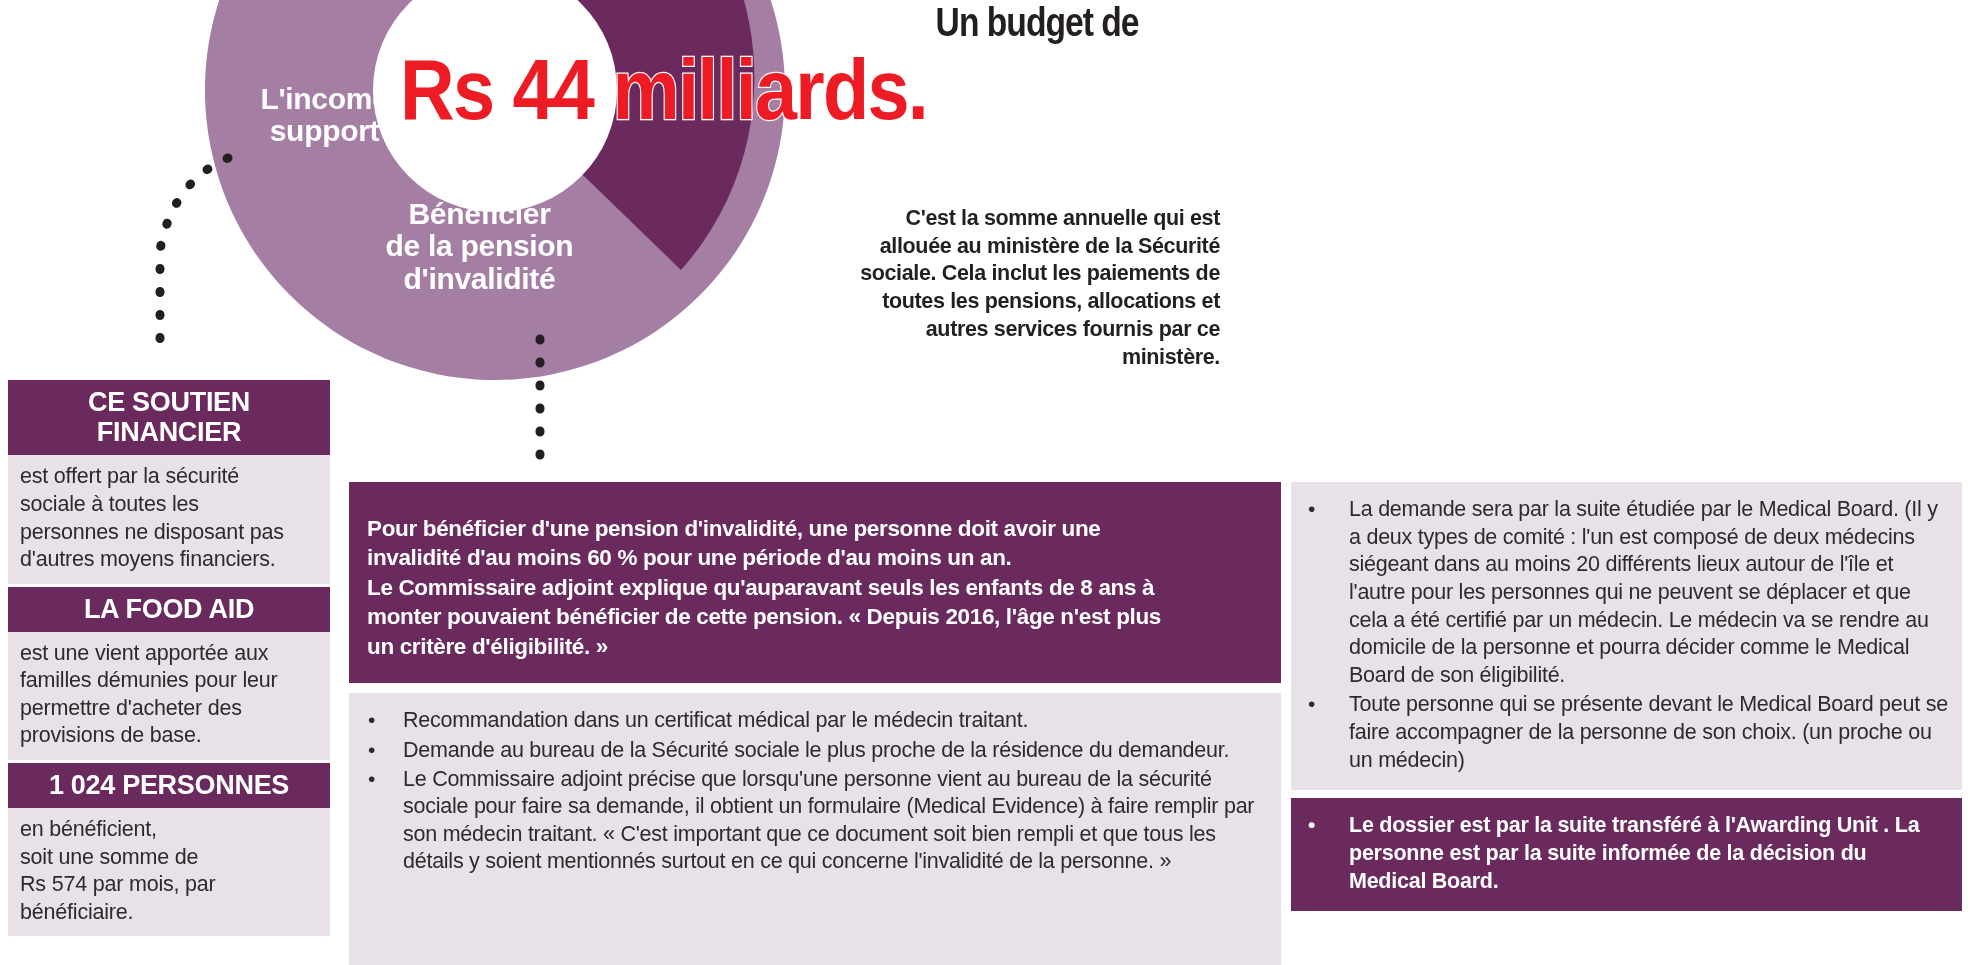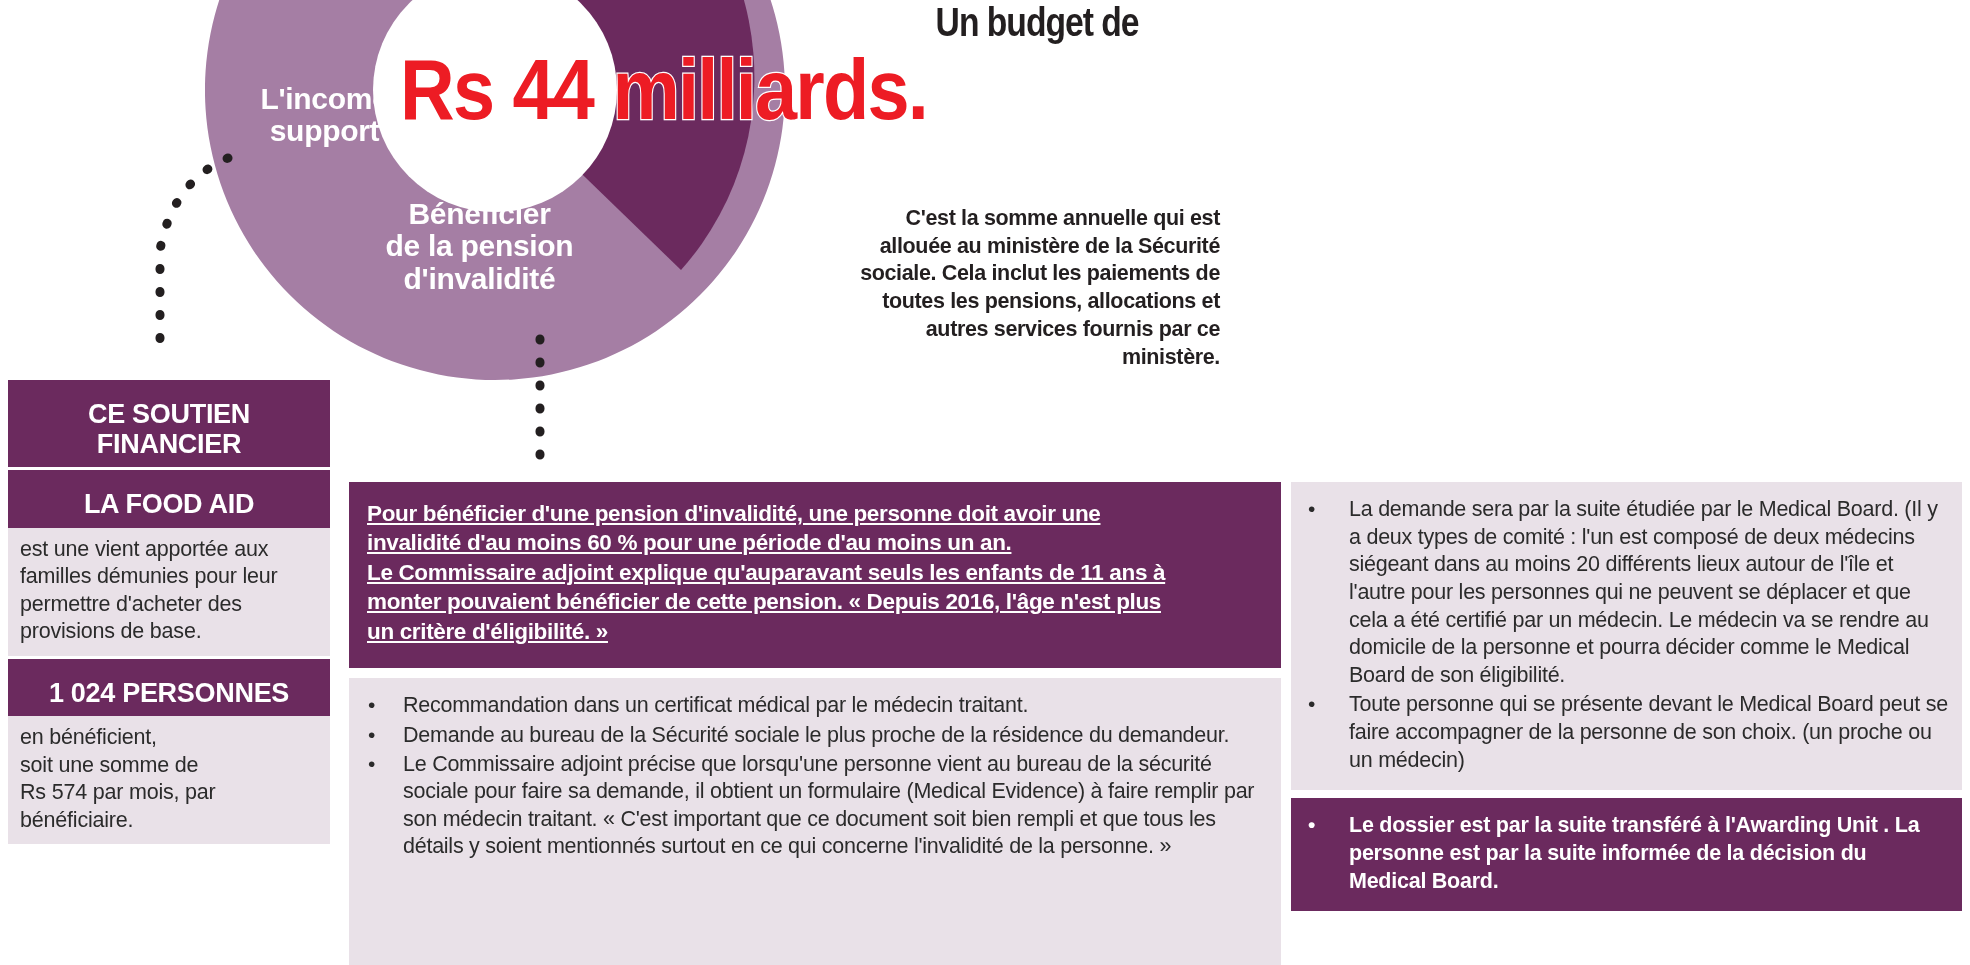--- a/index.html
+++ b/index.html
@@ -111,21 +111,21 @@
     top: 380px;
     width: 322px;
   }
   .side-head {
     background: #6b2a5e;
     color: #ffffff;
     font-weight: bold;
     text-align: center;
     font-size: 27px;
     line-height: 1.12;
-    padding: 19px 8px 8px;
+    padding: 7px 8px 8px;
     letter-spacing: -0.3px;
   }
   .side-body {
     background: #e9e1e8;
     color: #2b2b2b;
     font-size: 21.5px;
     line-height: 1.28;
     padding: 8px 12px 10px;
     letter-spacing: -0.2px;
   }
@@ -135,26 +135,25 @@
   
   .mid-col {
     position: absolute;
     left: 349px;
     top: 482px;
     width: 932px;
   }
   .mid-purple {
     background: #6b2a5e;
     color: #ffffff;
-    padding: 17px 18px 22px;
+    padding: 32px 18px 22px;
     font-size: 22.5px;
     font-weight: bold;
     line-height: 1.31;
     letter-spacing: -0.35px;
-    text-decoration: underline;
   }
   .mid-gray {
     background: #e9e1e8;
     color: #2b2b2b;
     padding: 12px 16px 14px;
     font-size: 21.5px;
     line-height: 1.27;
     letter-spacing: -0.25px;
     margin-top: 10px;
     min-height: 378px;
@@ -249,20 +248,26 @@
 
   <div class="intro-para">C'est la somme annuelle qui est allouée au ministère de la Sécurité sociale. Cela inclut les paiements de toutes les pensions, allocations et autres services fournis par ce ministère.</div>
 
   <div class="sidebar">
 
     <div>
       <div class="side-head">
         <span>CE SOUTIEN</span><br>
         <span>FINANCIER</span>
       </div>
+      <div class="side-body">
+        <span>est offert par la sécurité</span><br>
+        <span>sociale à toutes les</span><br>
+        <span>personnes ne disposant pas</span><br>
+        <span>d'autres moyens financiers.</span>
+      </div>
     </div>
 
     <div class="spacer-2"></div>
 
     <div>
       <div class="side-head">
         <span>LA FOOD AID</span>
       </div>
       <div class="side-body">
         <span>est une vient apportée aux</span><br>
@@ -286,21 +291,21 @@
       </div>
     </div>
 
   </div>
 
   <div class="mid-col">
 
     <div class="mid-purple">
       <span>Pour bénéficier d'une pension d'invalidité, une personne doit avoir une</span><br>
       <span>invalidité d'au moins 60 % pour une période d'au moins un an.</span><br>
-      <span>Le Commissaire adjoint explique qu'auparavant seuls les enfants de 11 ans à</span><br>
+      <span>Le Commissaire adjoint explique qu'auparavant seuls les enfants de 8 ans à</span><br>
       <span>monter pouvaient bénéficier de cette pension. « Depuis 2016, l'âge n'est plus</span><br>
       <span>un critère d'éligibilité. »</span>
     </div>
 
     <div class="mid-gray">
 
       <div class="bullet-row">
         <div class="bullet-dot">•</div>
         <div class="bullet-text">Recommandation dans un certificat médical par le médecin traitant.</div>
       </div>

